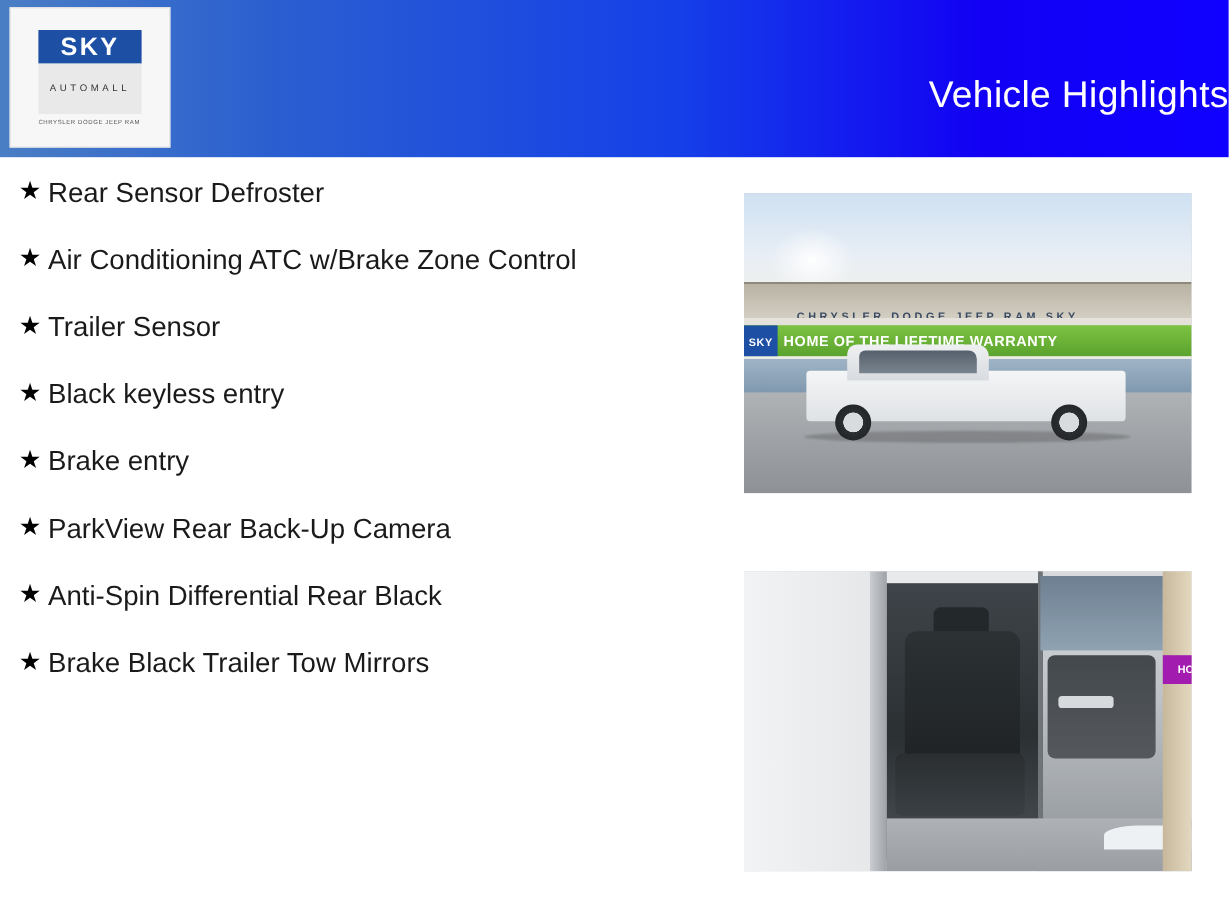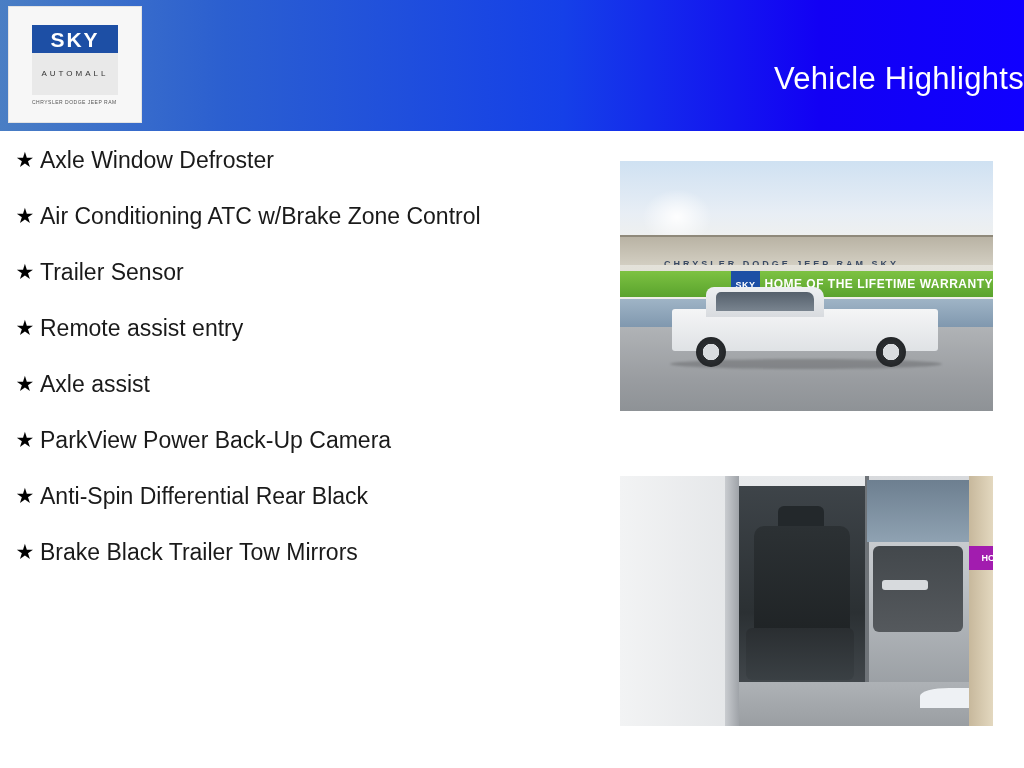--- a/index.html
+++ b/index.html
@@ -159,21 +159,21 @@
     position: absolute; left: 0; top: 104px; width: 373px; height: 58px;
     background: linear-gradient(180deg, #e4e2da 0%, #d6d4cb 100%);
   }
   .ex-banner {
     position: absolute; left: 0; top: 110px; width: 373px; height: 26px;
     background: linear-gradient(180deg, #7dc242 0%, #5aa32d 100%);
     color: #ffffff;
     font-size: 12px;
     font-weight: bold;
     letter-spacing: 0.5px;
-    text-align: right;
+    text-align: left;
     line-height: 26px;
     white-space: nowrap;
     overflow: hidden;
   }
   .ex-banner-sky {
     display: inline-block;
     background: #1d4fa5;
     color: #ffffff;
     font-size: 9px;
     padding: 1px 4px;
@@ -305,46 +305,46 @@
       </div>
     </div>
   </div>
 
   <div class="content">
 
     <div class="features">
 
       <div class="feature">
         <div class="bullet-star">★</div>
-        <div class="feature-text">Axle Window Defroster</div>
+        <div class="feature-text">Rear Sensor Defroster</div>
       </div>
 
       <div class="feature">
         <div class="bullet-star">★</div>
         <div class="feature-text">Air Conditioning ATC w/Brake Zone Control</div>
       </div>
 
       <div class="feature">
         <div class="bullet-star">★</div>
         <div class="feature-text">Trailer Sensor</div>
       </div>
 
       <div class="feature">
         <div class="bullet-star">★</div>
-        <div class="feature-text">Remote assist entry</div>
-      </div>
-
-      <div class="feature">
-        <div class="bullet-star">★</div>
-        <div class="feature-text">Axle assist</div>
-      </div>
-
-      <div class="feature">
-        <div class="bullet-star">★</div>
-        <div class="feature-text">ParkView Power Back-Up Camera</div>
+        <div class="feature-text">Black keyless entry</div>
+      </div>
+
+      <div class="feature">
+        <div class="bullet-star">★</div>
+        <div class="feature-text">Brake entry</div>
+      </div>
+
+      <div class="feature">
+        <div class="bullet-star">★</div>
+        <div class="feature-text">ParkView Rear Back-Up Camera</div>
       </div>
 
       <div class="feature">
         <div class="bullet-star">★</div>
         <div class="feature-text">Anti-Spin Differential Rear Black</div>
       </div>
 
       <div class="feature">
         <div class="bullet-star">★</div>
         <div class="feature-text">Brake Black Trailer Tow Mirrors</div>

